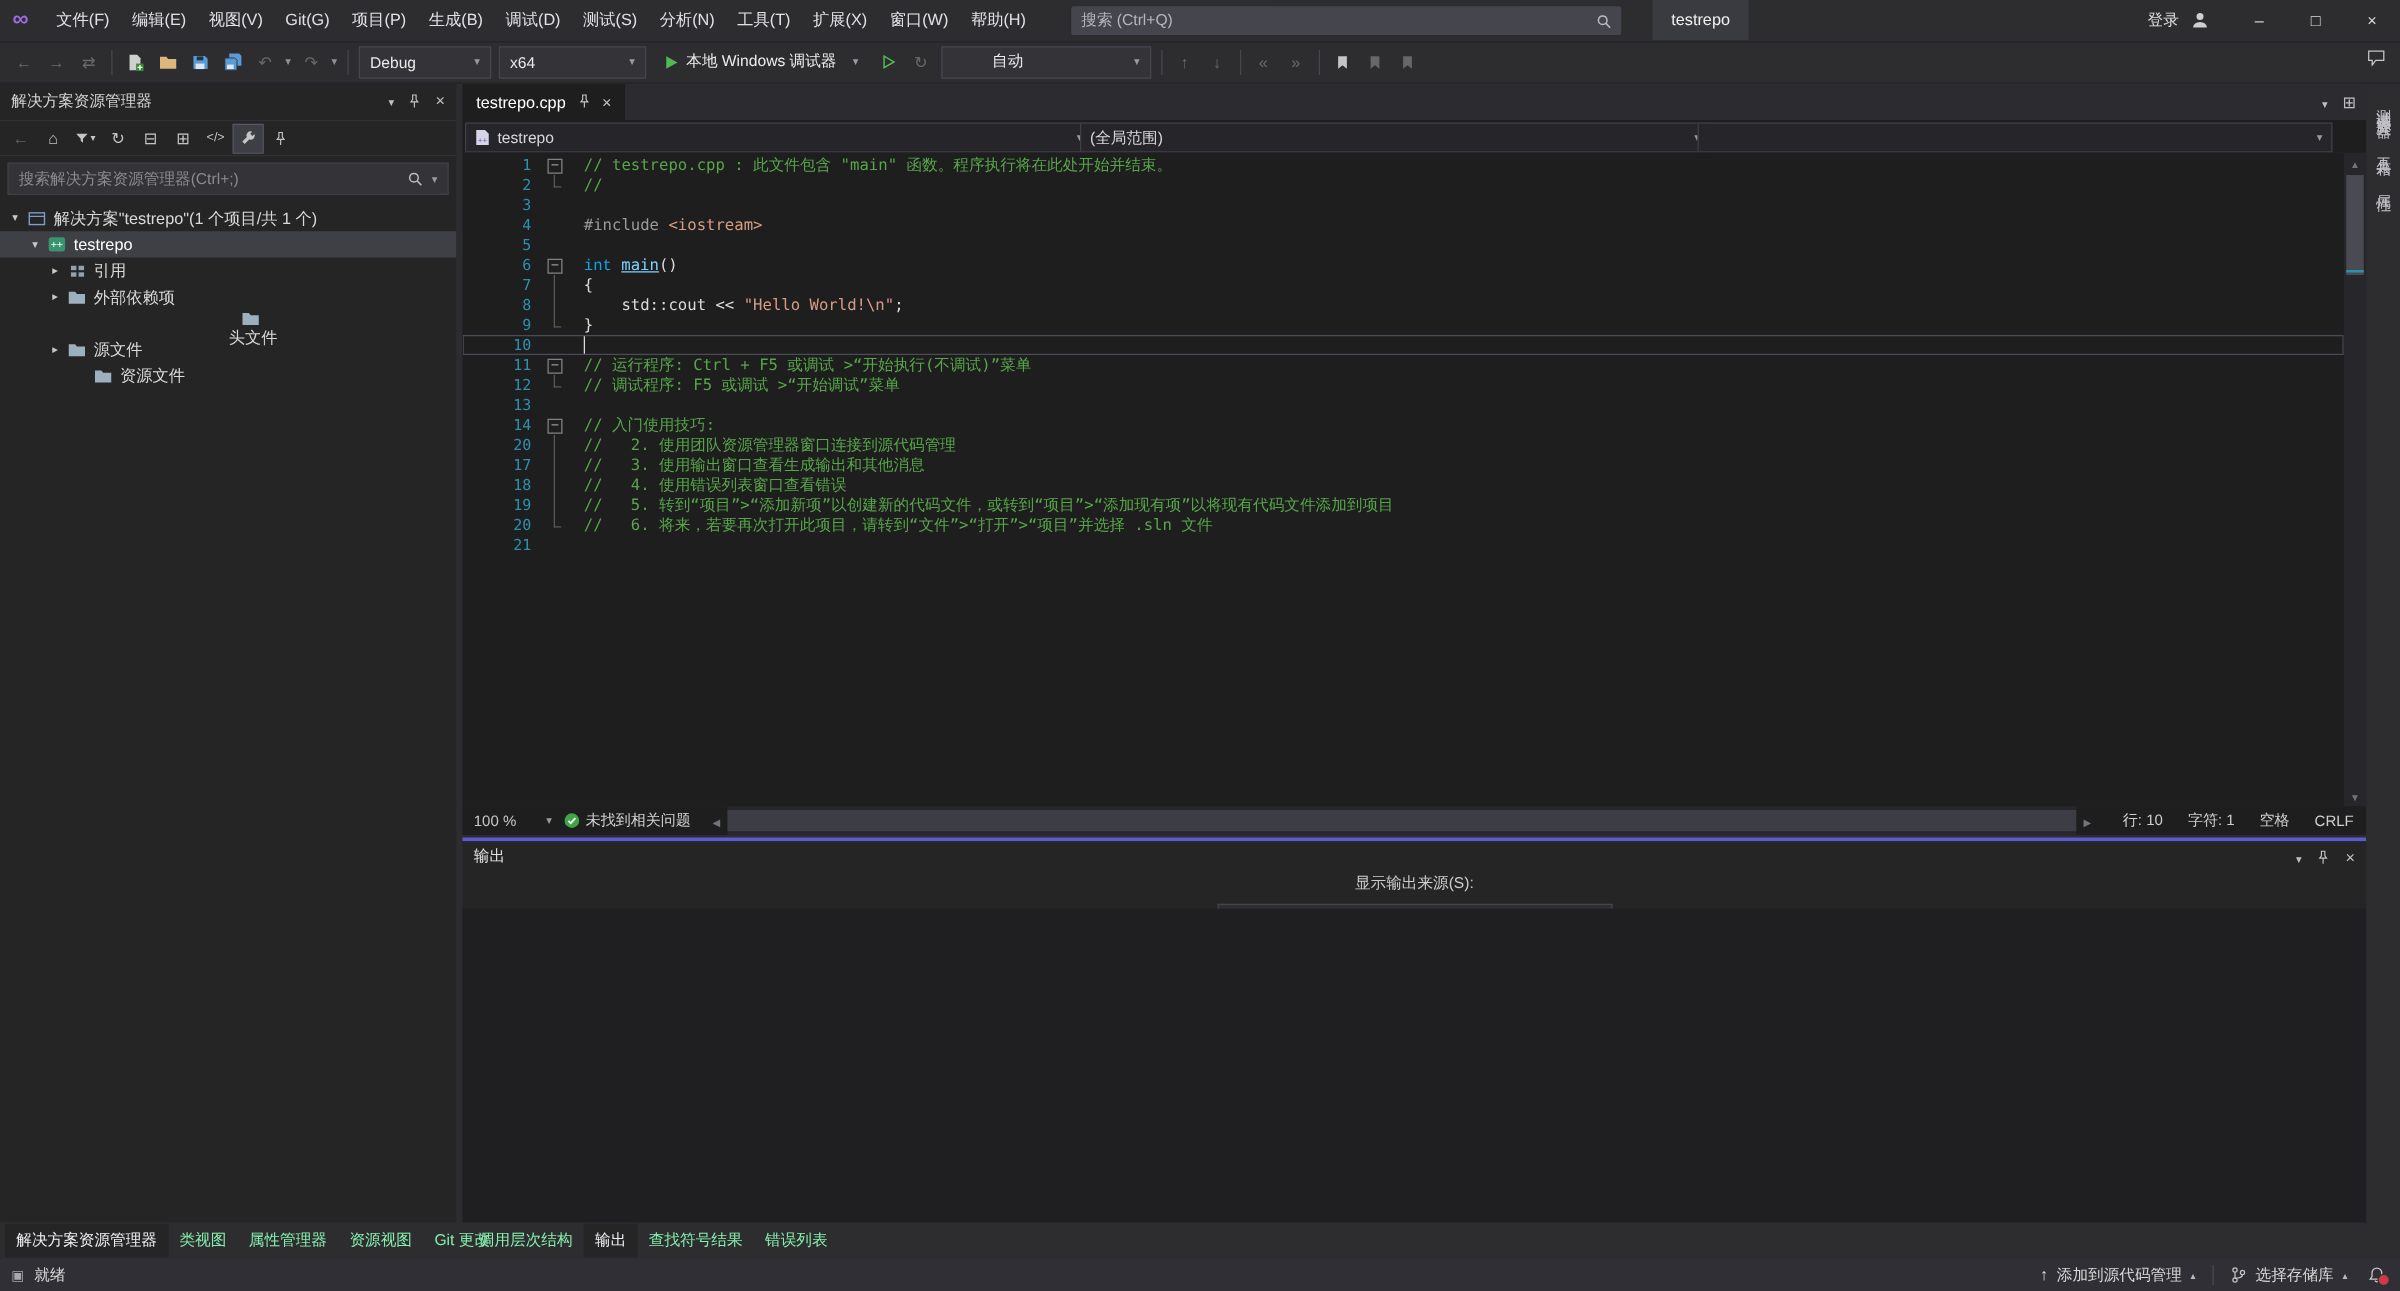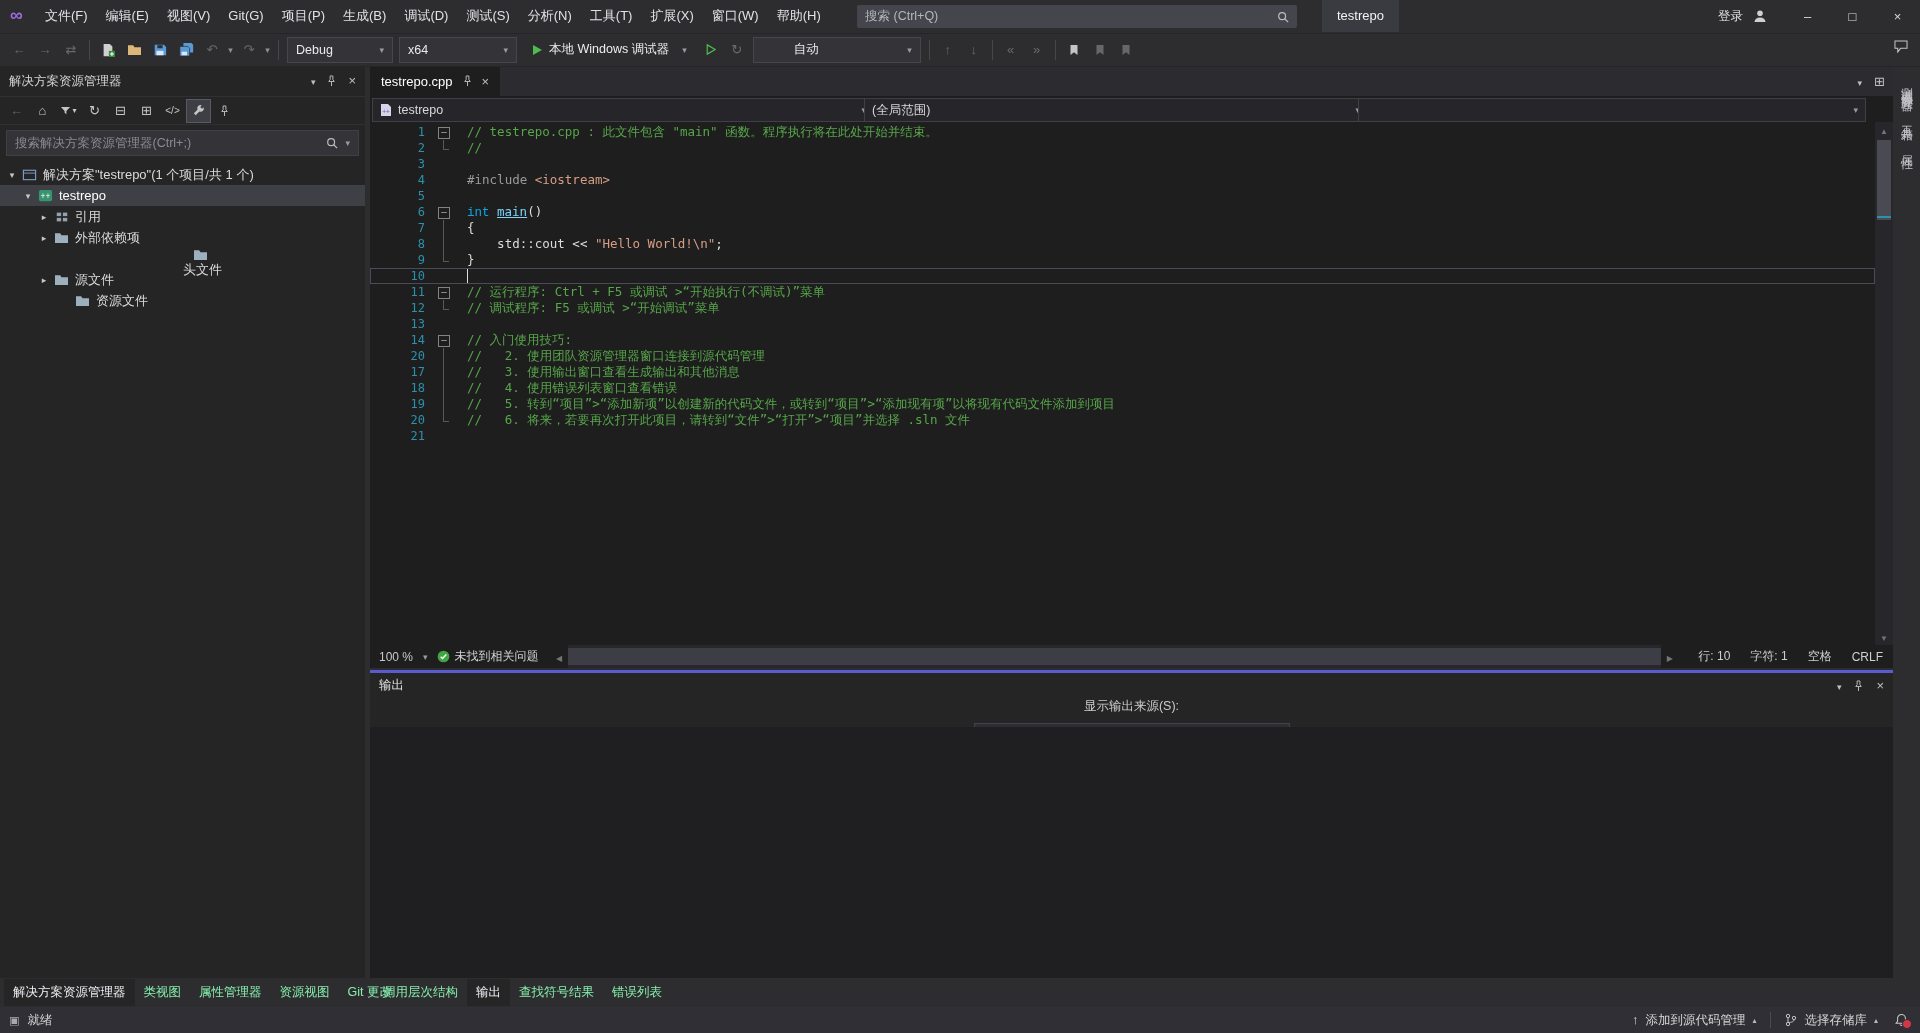--- a/index.html
+++ b/index.html
@@ -81,21 +81,21 @@
   .caret{position:absolute;left:97px;top:1px;width:1px;height:14px;background:#dcdcdc;}
   .vscroll{position:absolute;right:0;top:0;width:18px;height:523px;background:#26262b;}
   .sarr{position:absolute;left:0;width:18px;height:16px;text-align:center;color:#73737c;line-height:16px;}
   .sarr .glyph{font-size:8px;}
   .sarr.top{top:0;} .sarr.bot{bottom:0;}
   .vthumb{position:absolute;left:2px;top:18px;width:14px;height:80px;background:#4a4a52;}
   .vmark{position:absolute;left:2px;top:94px;width:14px;height:2px;background:#2b91af;}
 
   
   .ed-bottom{position:absolute;left:370px;top:645px;width:1523px;height:23px;background:#1e1e1e;display:flex;align-items:center;font-size:12px;color:#c8c8c8;}
-  .zoom{display:flex;align-items:center;gap:10px;padding:0 9px;}
+  .zoom{display:flex;align-items:center;gap:24px;padding:0 9px;}
   .zoom .arrow{font-size:9px;color:#9a9aa2;}
   .health{margin:0 12px 0 5px;color:#d2d2d2;}
   .harr{width:17px;text-align:center;color:#73737c;}
   .harr .glyph{font-size:8px;}
   .htrack{flex:1;height:100%;background:#26262b;position:relative;}
   .hthumb{position:absolute;left:0;top:3px;right:0;bottom:3px;background:#3d3d45;}
   .stat{margin-left:20px;color:#cfcfcf;white-space:nowrap;}
   .stat:last-child{margin-right:10px;}
 
   

